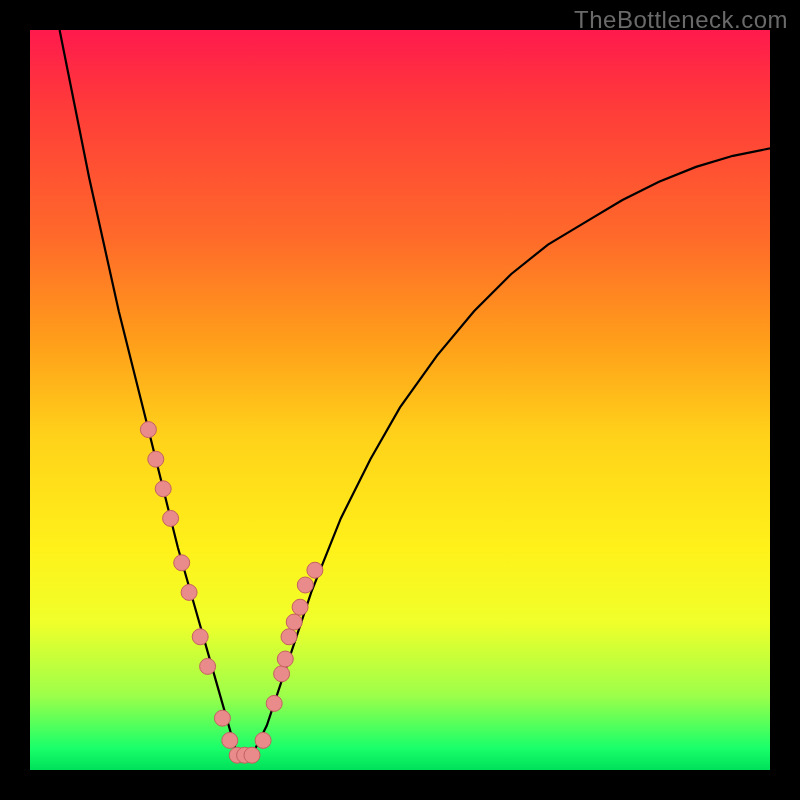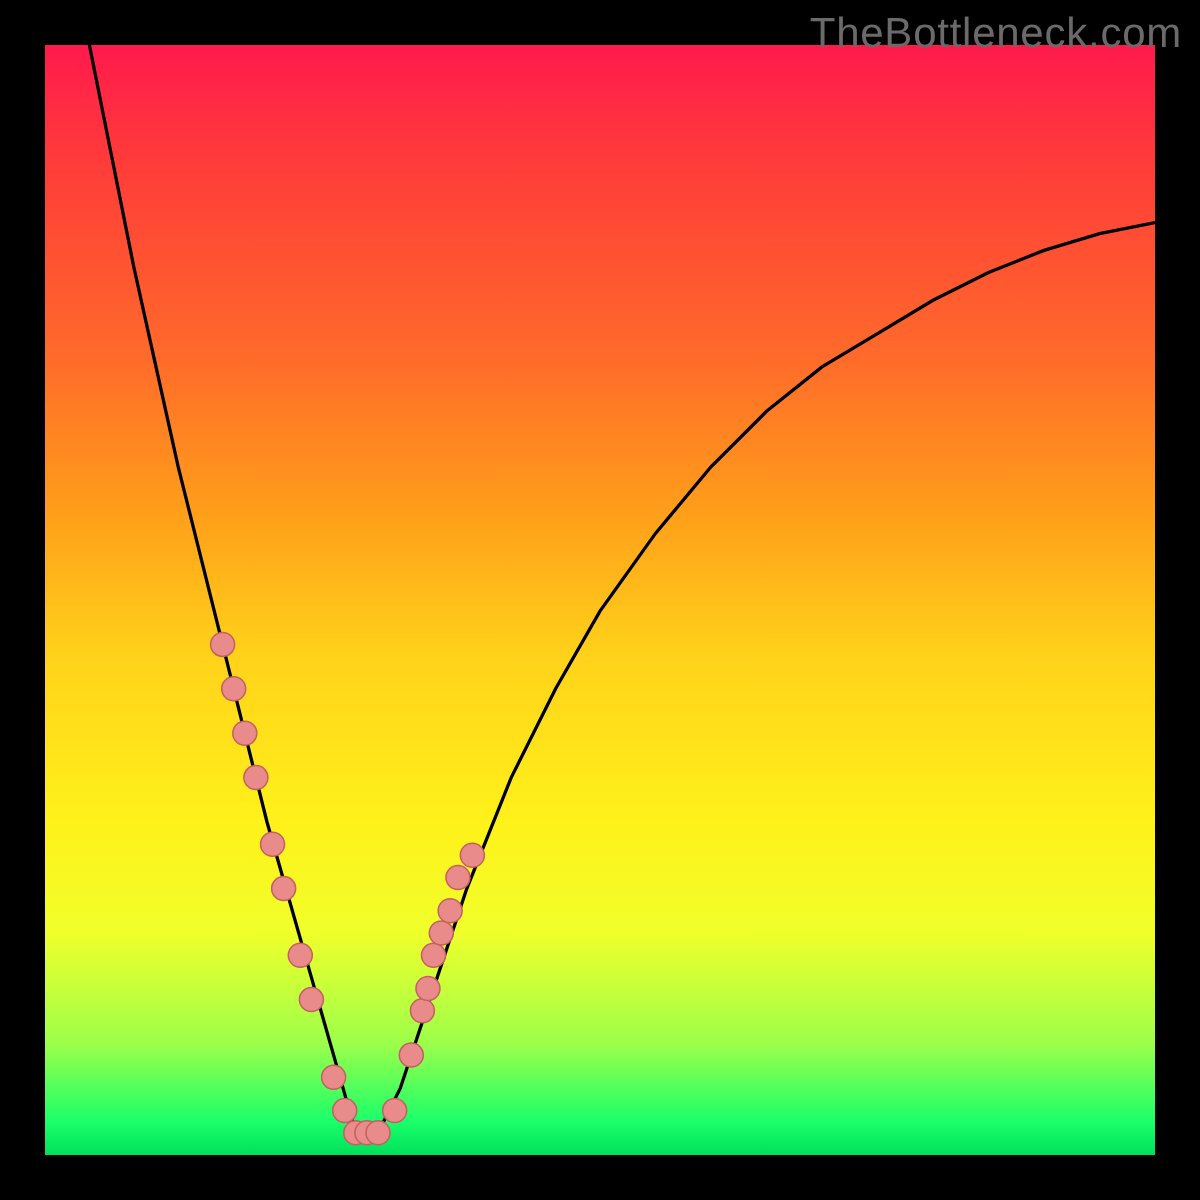--- a/index.html
+++ b/index.html
@@ -32,21 +32,21 @@
       #f0ff2a 80%,
       #9cff4a 90%,
       #1aff6a 97%,
       #00e05a 100%);
   }
   .watermark {
     position: absolute;
     top: 6px;
     right: 12px;
     color: #6a6a6a;
-    font-size: 28px;
+    font-size: 24px;
     letter-spacing: 0.5px;
     user-select: none;
   }
   svg.overlay {
     position: absolute;
     inset: 0;
   }
 </style>
 </head>
 <body>

